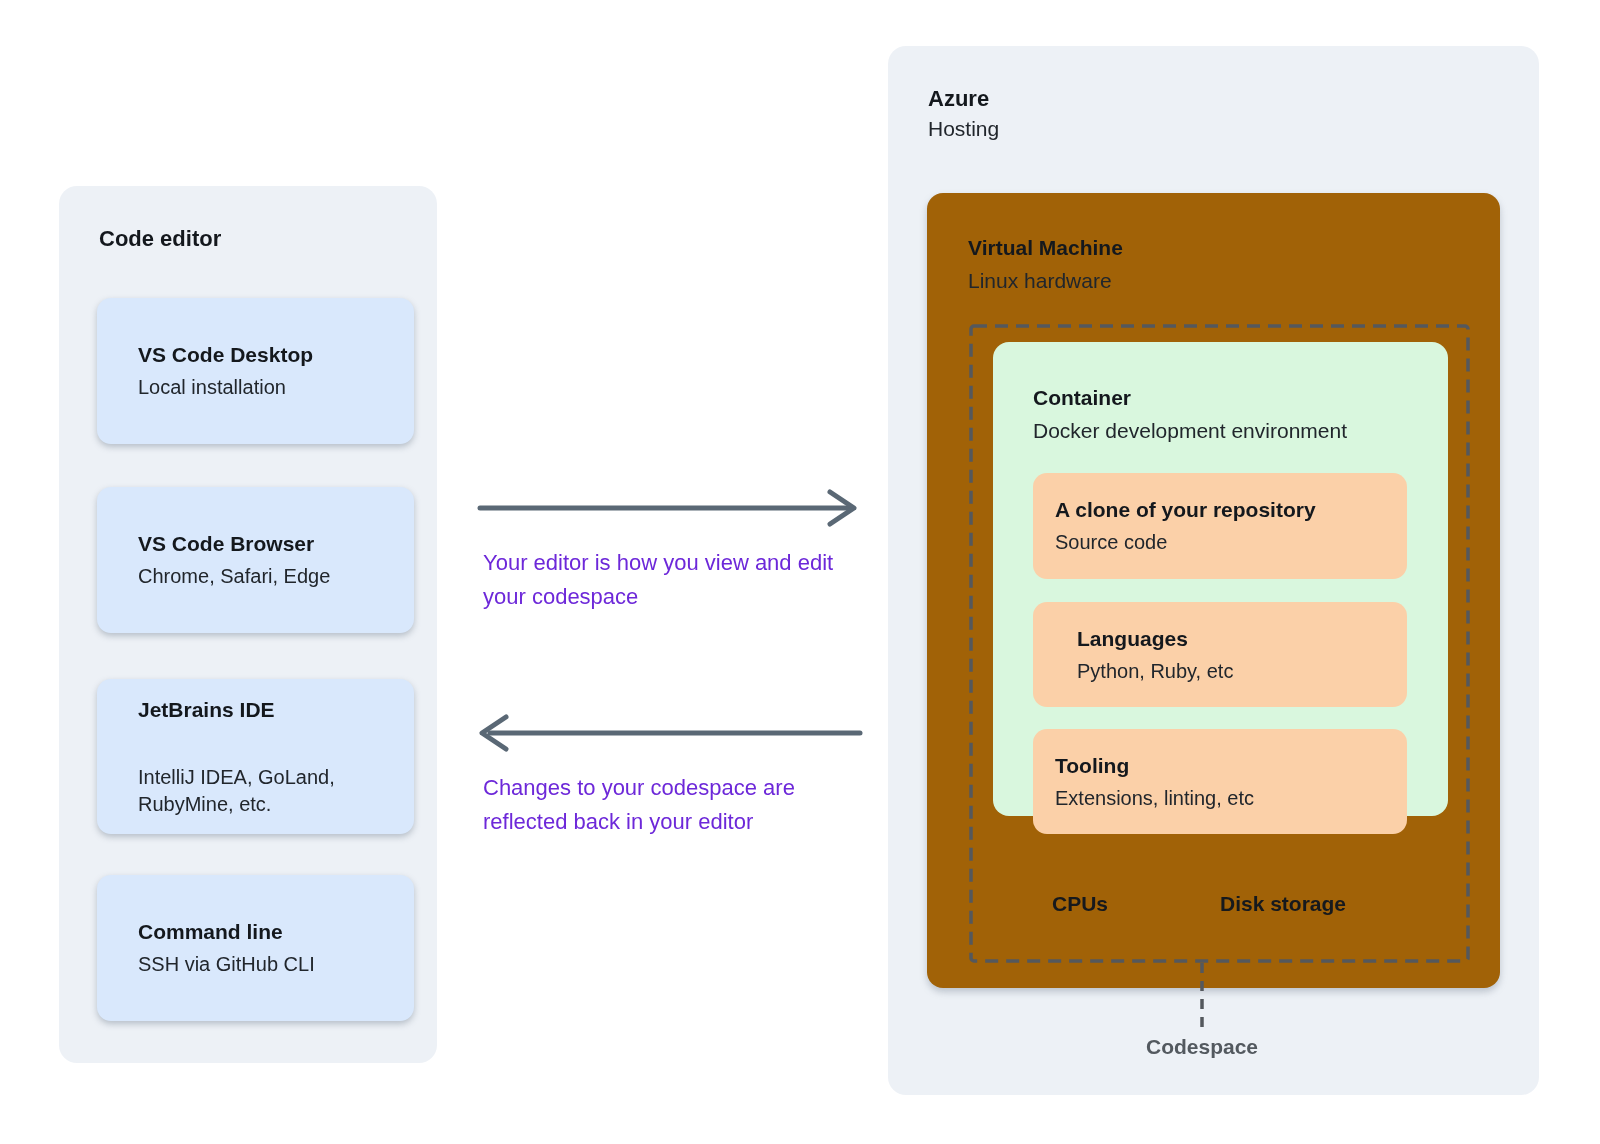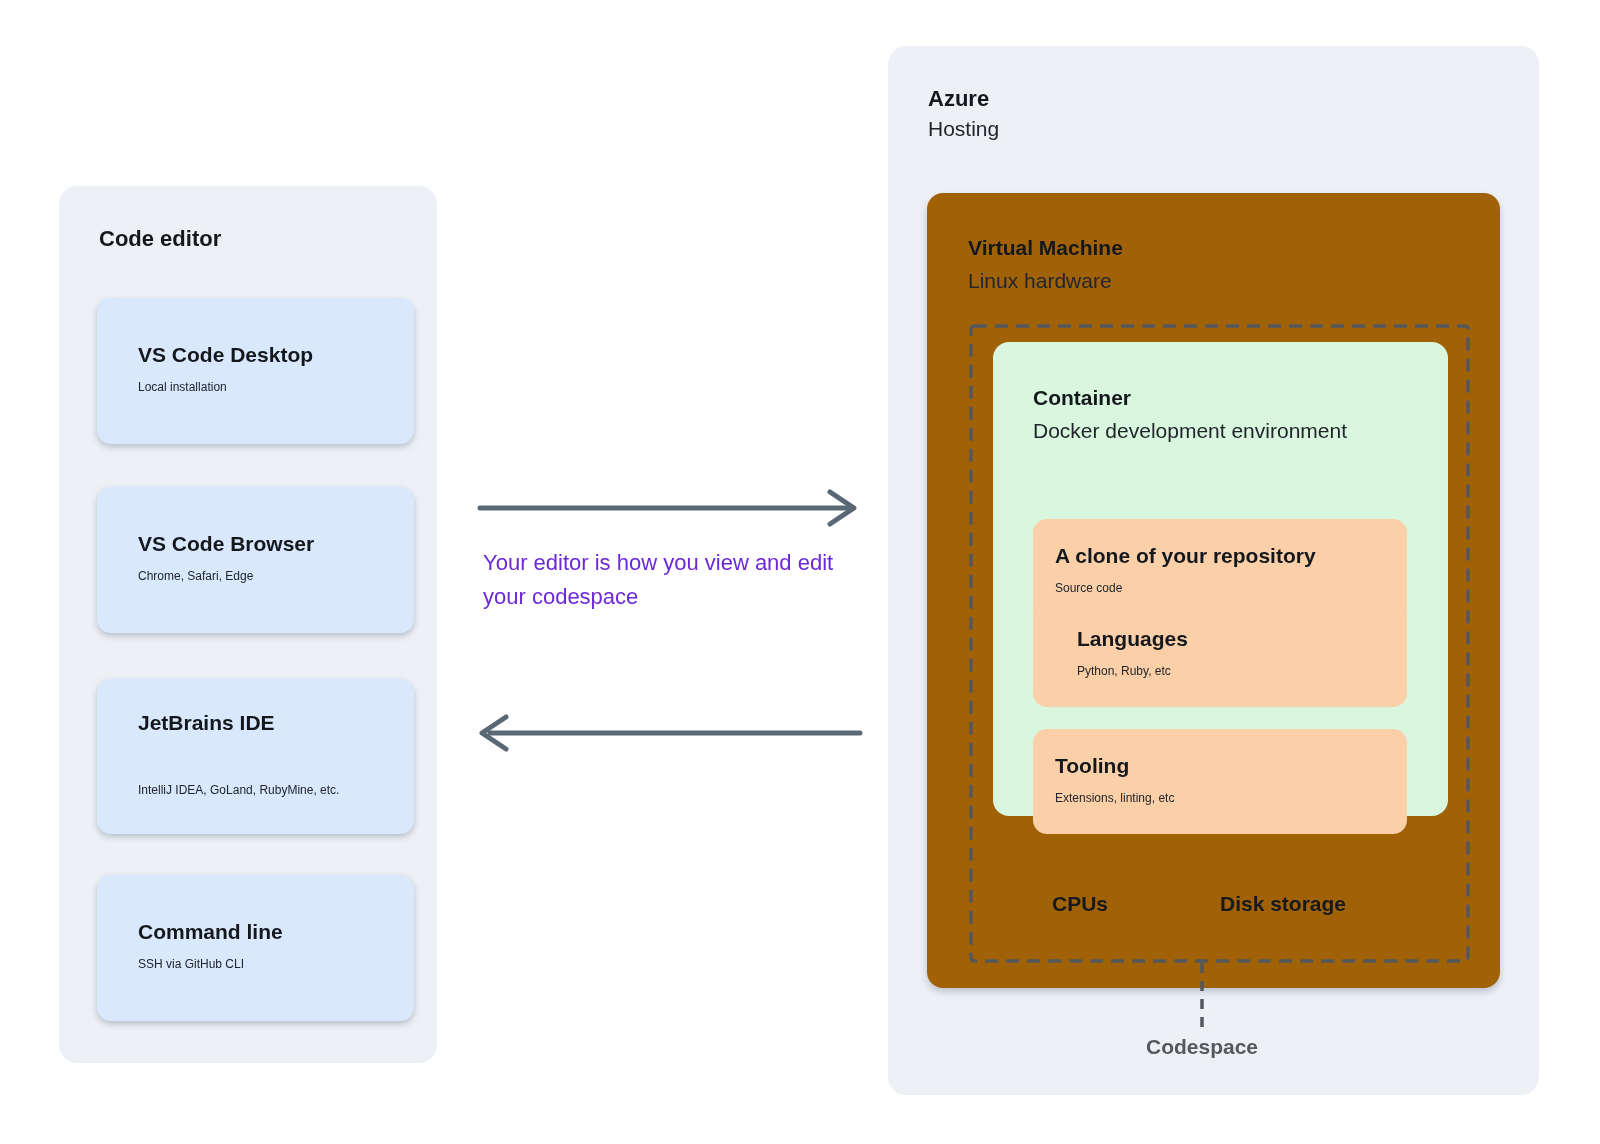--- a/index.html
+++ b/index.html
@@ -42,21 +42,21 @@
     flex-direction: column;
     justify-content: center;
   }
   .node .node-title {
     font-size: 21px;
     font-weight: bold;
     color: #14181d;
     line-height: 27px;
   }
   .node .node-sub {
-    font-size: 12px;
+    font-size: 20px;
     color: #21262c;
     line-height: 27px;
     margin-top: 6px;
   }
 
   .blue-box {
     background: #d9e8fc;
     box-shadow: 0 3px 6px rgba(118, 131, 146, 0.45);
   }
   #editor-panel .blue-box { left: 38px; width: 317px; padding: 0 26px 0 41px; box-sizing: border-box; }
@@ -86,21 +86,21 @@
   }
   #container-heading { position: absolute; left: 40px; top: 39px; font-size: 21px; font-weight: bold; line-height: 33px; color: #14181d; }
   #container-heading .heading-sub { font-size: 21px; }
 
   .orange-box {
     background: #fbd0a8;
     left: 40px; width: 374px;
     padding: 0 18px 0 22px;
     box-sizing: border-box;
   }
-  #orange-box-0 { top: 131px; height: 106px; margin-top: 46px; }
+  #orange-box-0 { top: 131px; height: 106px; }
   #orange-box-1 { top: 260px; height: 105px; padding-left: 44px; }
   #orange-box-2 { top: 387px; height: 105px; }
 
   .resource-label {
     position: absolute;
     top: 697px;
     font-size: 21px;
     font-weight: bold;
     color: #16191d;
     line-height: 28px;
@@ -162,20 +162,21 @@
   <svg id="arrow-right-svg" class="flow-arrow" width="392" height="38">
     <line x1="6" y1="19" x2="376" y2="19" stroke="#5a6875" stroke-width="5" stroke-linecap="round"></line>
     <polyline points="356,3 380,19 356,35" fill="none" stroke="#5a6875" stroke-width="5" stroke-linecap="round" stroke-linejoin="round"></polyline>
   </svg>
   <div id="flow-label-to-azure" class="flow-label">Your editor is how you view and edit your codespace</div>
 
   <svg id="arrow-left-svg" class="flow-arrow" width="392" height="38">
     <line x1="386" y1="19" x2="16" y2="19" stroke="#5a6875" stroke-width="5" stroke-linecap="round"></line>
     <polyline points="32,3 8,19 32,35" fill="none" stroke="#5a6875" stroke-width="5" stroke-linecap="round" stroke-linejoin="round"></polyline>
   </svg>
+  <div id="flow-label-to-editor" class="flow-label">Changes to your codespace are reflected back in your editor</div>
 
   <div id="azure-panel" class="panel">
     <div class="panel-heading">
       <div>Azure</div>
       <div class="heading-sub">Hosting</div>
     </div>
 
     <div id="vm-box">
       <div id="vm-heading">
         <div>Virtual Machine</div>

